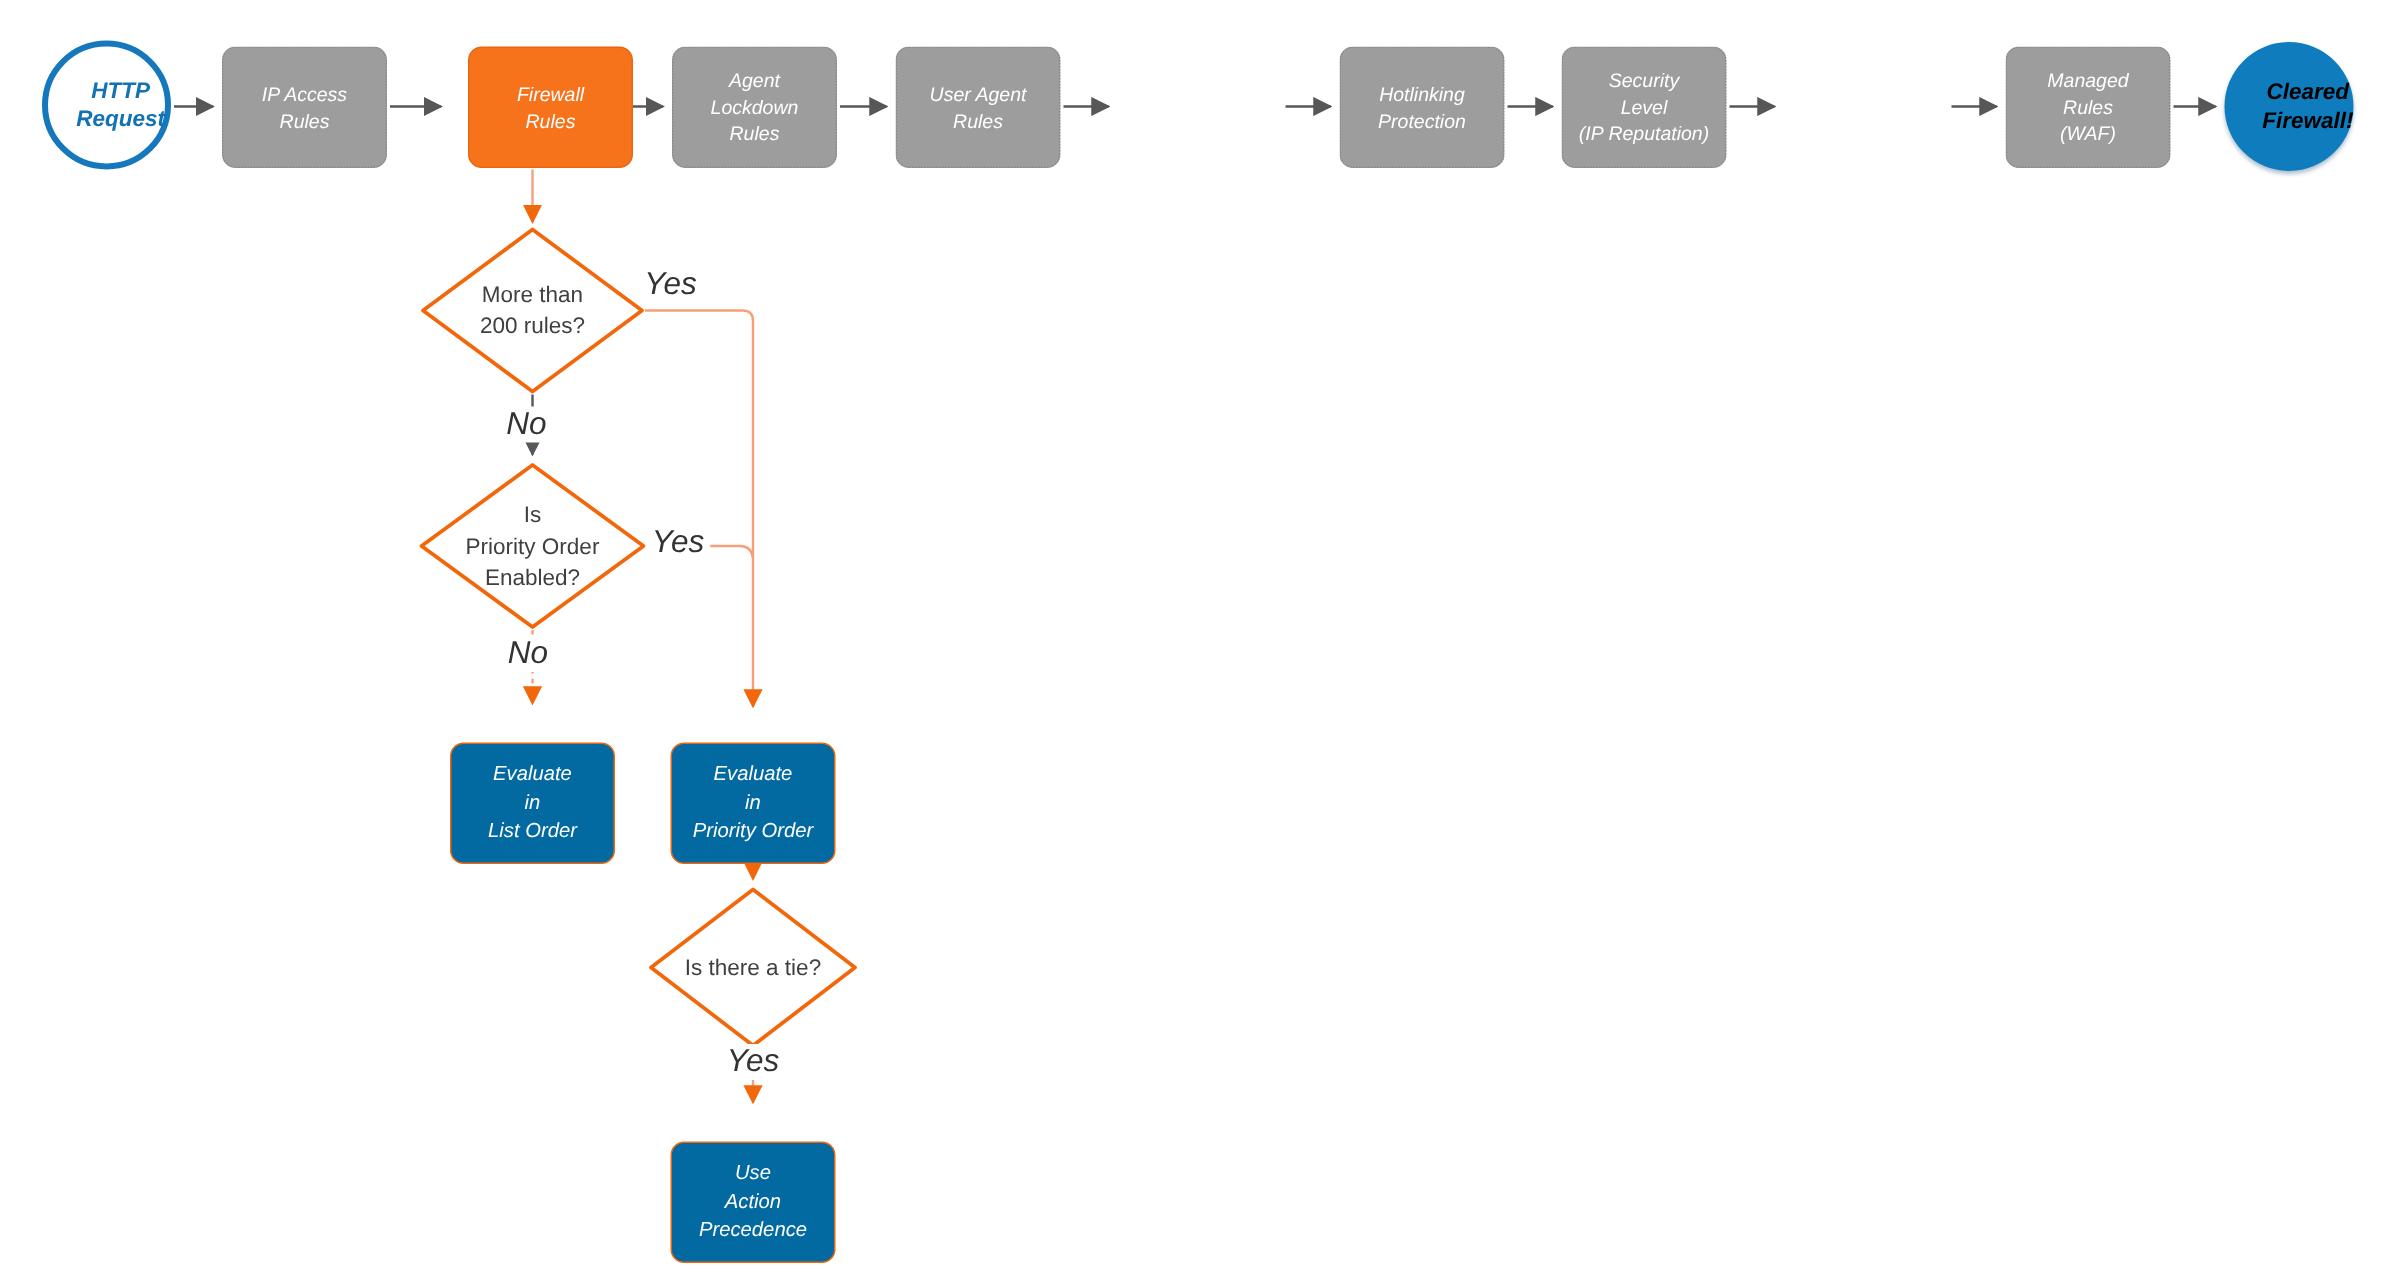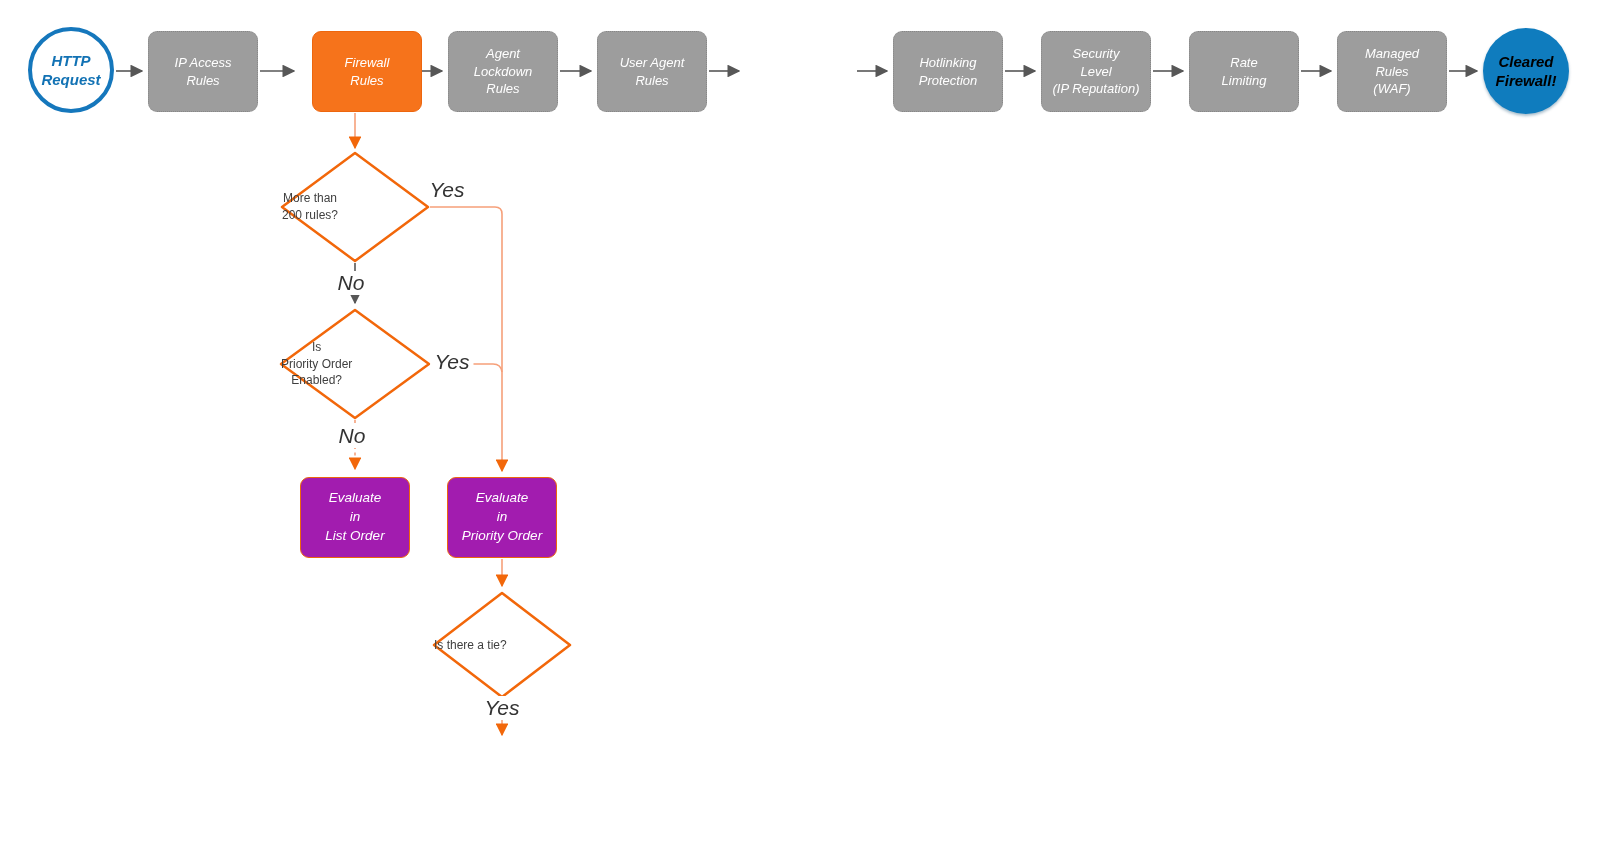--- a/index.html
+++ b/index.html
@@ -13,32 +13,32 @@
     text-align:center;box-sizing:border-box;
   }
   .lbl{white-space:pre-line;}
   .stage{
     top:31px;width:110px;height:81px;background:#9D9D9D;
     border:1px dotted #878787;border-radius:9px;
     color:#ffffff;font-style:italic;font-size:13px;line-height:1.35;
   }
   .stage.hot{background:#F6731B;border:1px solid #ED660E;}
   .action{
-    width:110px;height:81px;background:#a21caf;border:1px solid #ED660E;border-radius:9px;
-    color:#ffffff;font-style:italic;font-size:13.5px;line-height:1.4;
+    width:110px;height:81px;background:#0369a1;border:1px solid #ED660E;border-radius:9px;
+    color:#ffffff;font-style:italic;font-size:13.5px;line-height:1.4;margin-top:18px;
   }
   .circle{
     width:86px;height:86px;border-radius:50%;
-    font-weight:bold;font-style:italic;font-size:15px;line-height:1.3;
+    font-weight:bold;font-style:italic;font-size:15px;line-height:1.3;justify-content:flex-end;
   }
   .circle.start{left:28px;top:27px;background:#ffffff;border:4px solid #1577BC;color:#1272B4;}
   .circle.end{left:1483px;top:28px;background:#0F7CBE;color:#000000;box-shadow:0 2px 3px rgba(10,70,110,.35);}
   .dtext{
-    position:absolute;display:flex;align-items:center;
-    text-align:center;color:#3F3F3F;font-size:12px;line-height:1.4;pointer-events:none;
+    position:absolute;display:flex;align-items:center;justify-content:center;
+    text-align:center;color:#3F3F3F;font-size:15px;line-height:1.4;pointer-events:none;
   }
   .elabel{
     position:absolute;transform:translate(-50%,-50%);
     background:#ffffff;padding:0 4px;
     color:#333333;font-style:italic;font-size:21px;
   }
 </style>
 </head>
 <body>
 
@@ -112,24 +112,20 @@
   </div>
   <div class="node stage" style="left:1041px">
     <span class="lbl">Security
 Level
 (IP Reputation)</span>
   </div>
   <div class="node stage" style="left:893px">
     <span class="lbl">Hotlinking
 Protection</span>
   </div>
-  <div class="node stage" style="left:1189px">
-    <span class="lbl">Rate
-Limiting</span>
-  </div>
   <div class="node stage" style="left:1337px">
     <span class="lbl">Managed
 Rules
 (WAF)</span>
   </div>
 
   <div class="dtext" style="left:282px;top:153px;width:146px;height:108px">
     <span class="lbl">More than
 200 rules?</span>
   </div>
@@ -145,20 +141,25 @@
   <div class="node action" style="left:300px;top:477px">
     <span class="lbl">Evaluate
 in
 List Order</span>
   </div>
   <div class="node action" style="left:447px;top:477px">
     <span class="lbl">Evaluate
 in
 Priority Order</span>
   </div>
+  <div class="node action" style="left:447px;top:743px">
+    <span class="lbl">Use
+Action
+Precedence</span>
+  </div>
 
   <div class="elabel" style="left:447px;top:190px">Yes</div>
   <div class="elabel" style="left:351px;top:283px">No</div>
   <div class="elabel" style="left:452px;top:362px">Yes</div>
   <div class="elabel" style="left:352px;top:436px">No</div>
   <div class="elabel" style="left:502px;top:708px">Yes</div>
 
 </div>
 
 </body></html>

